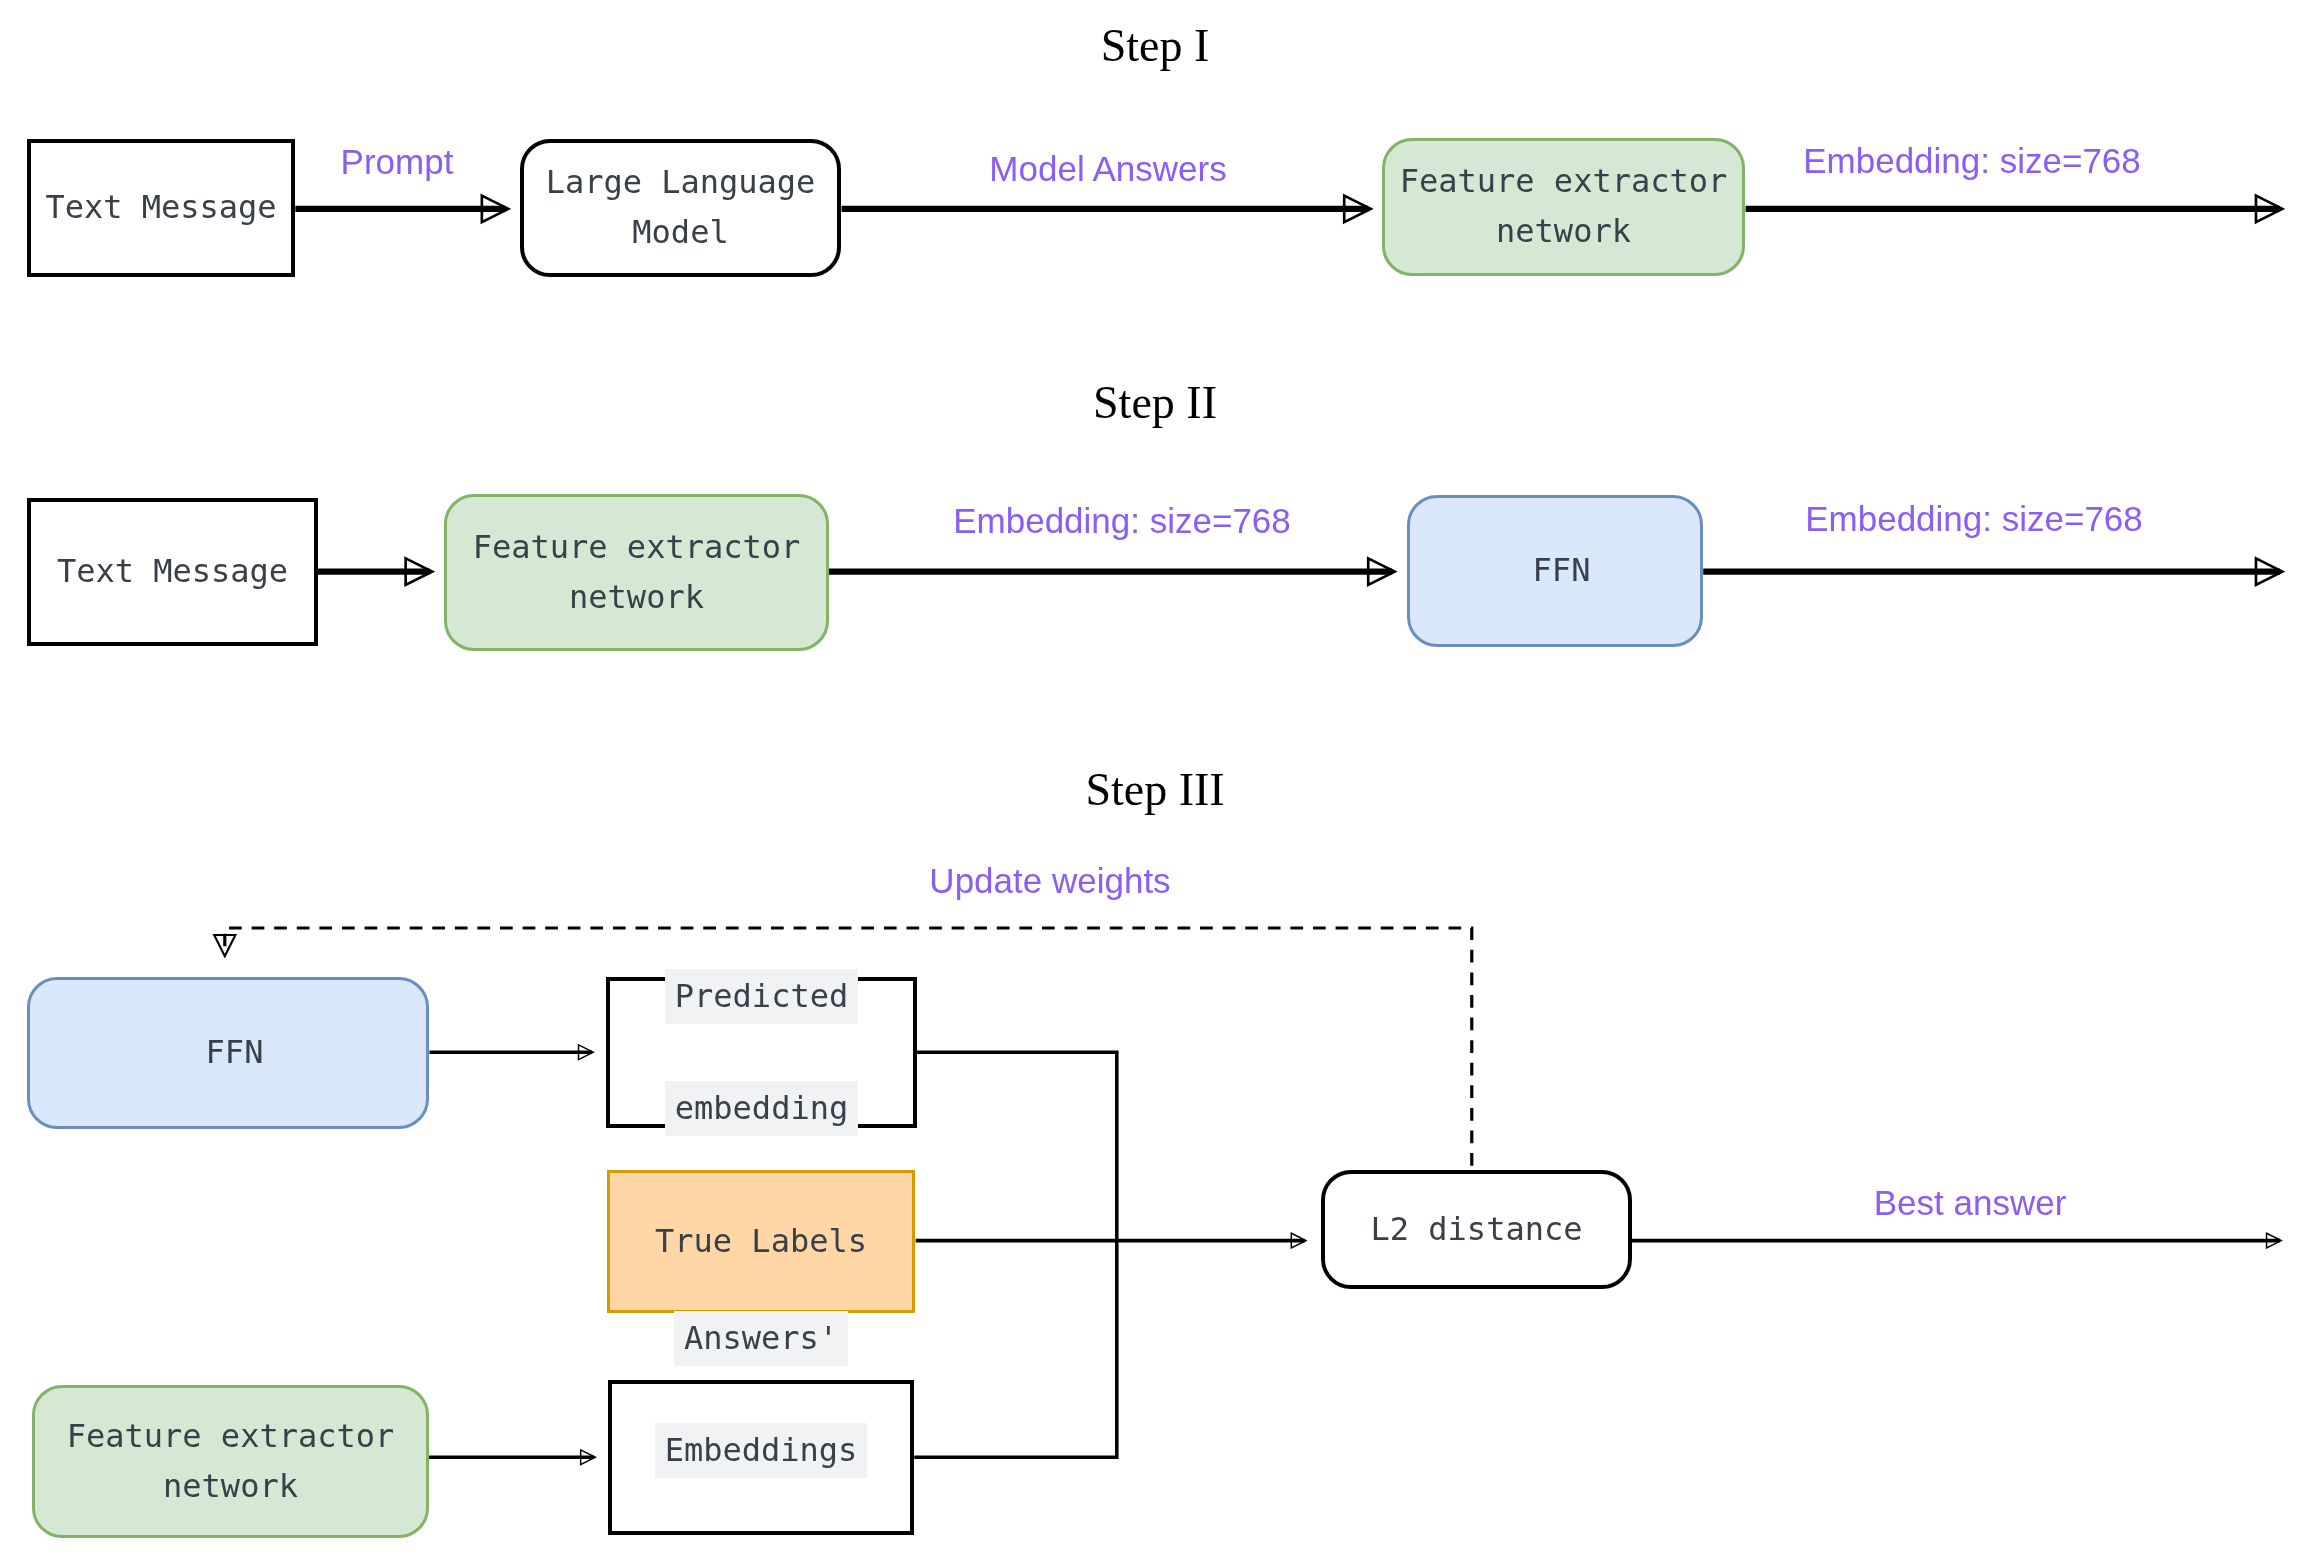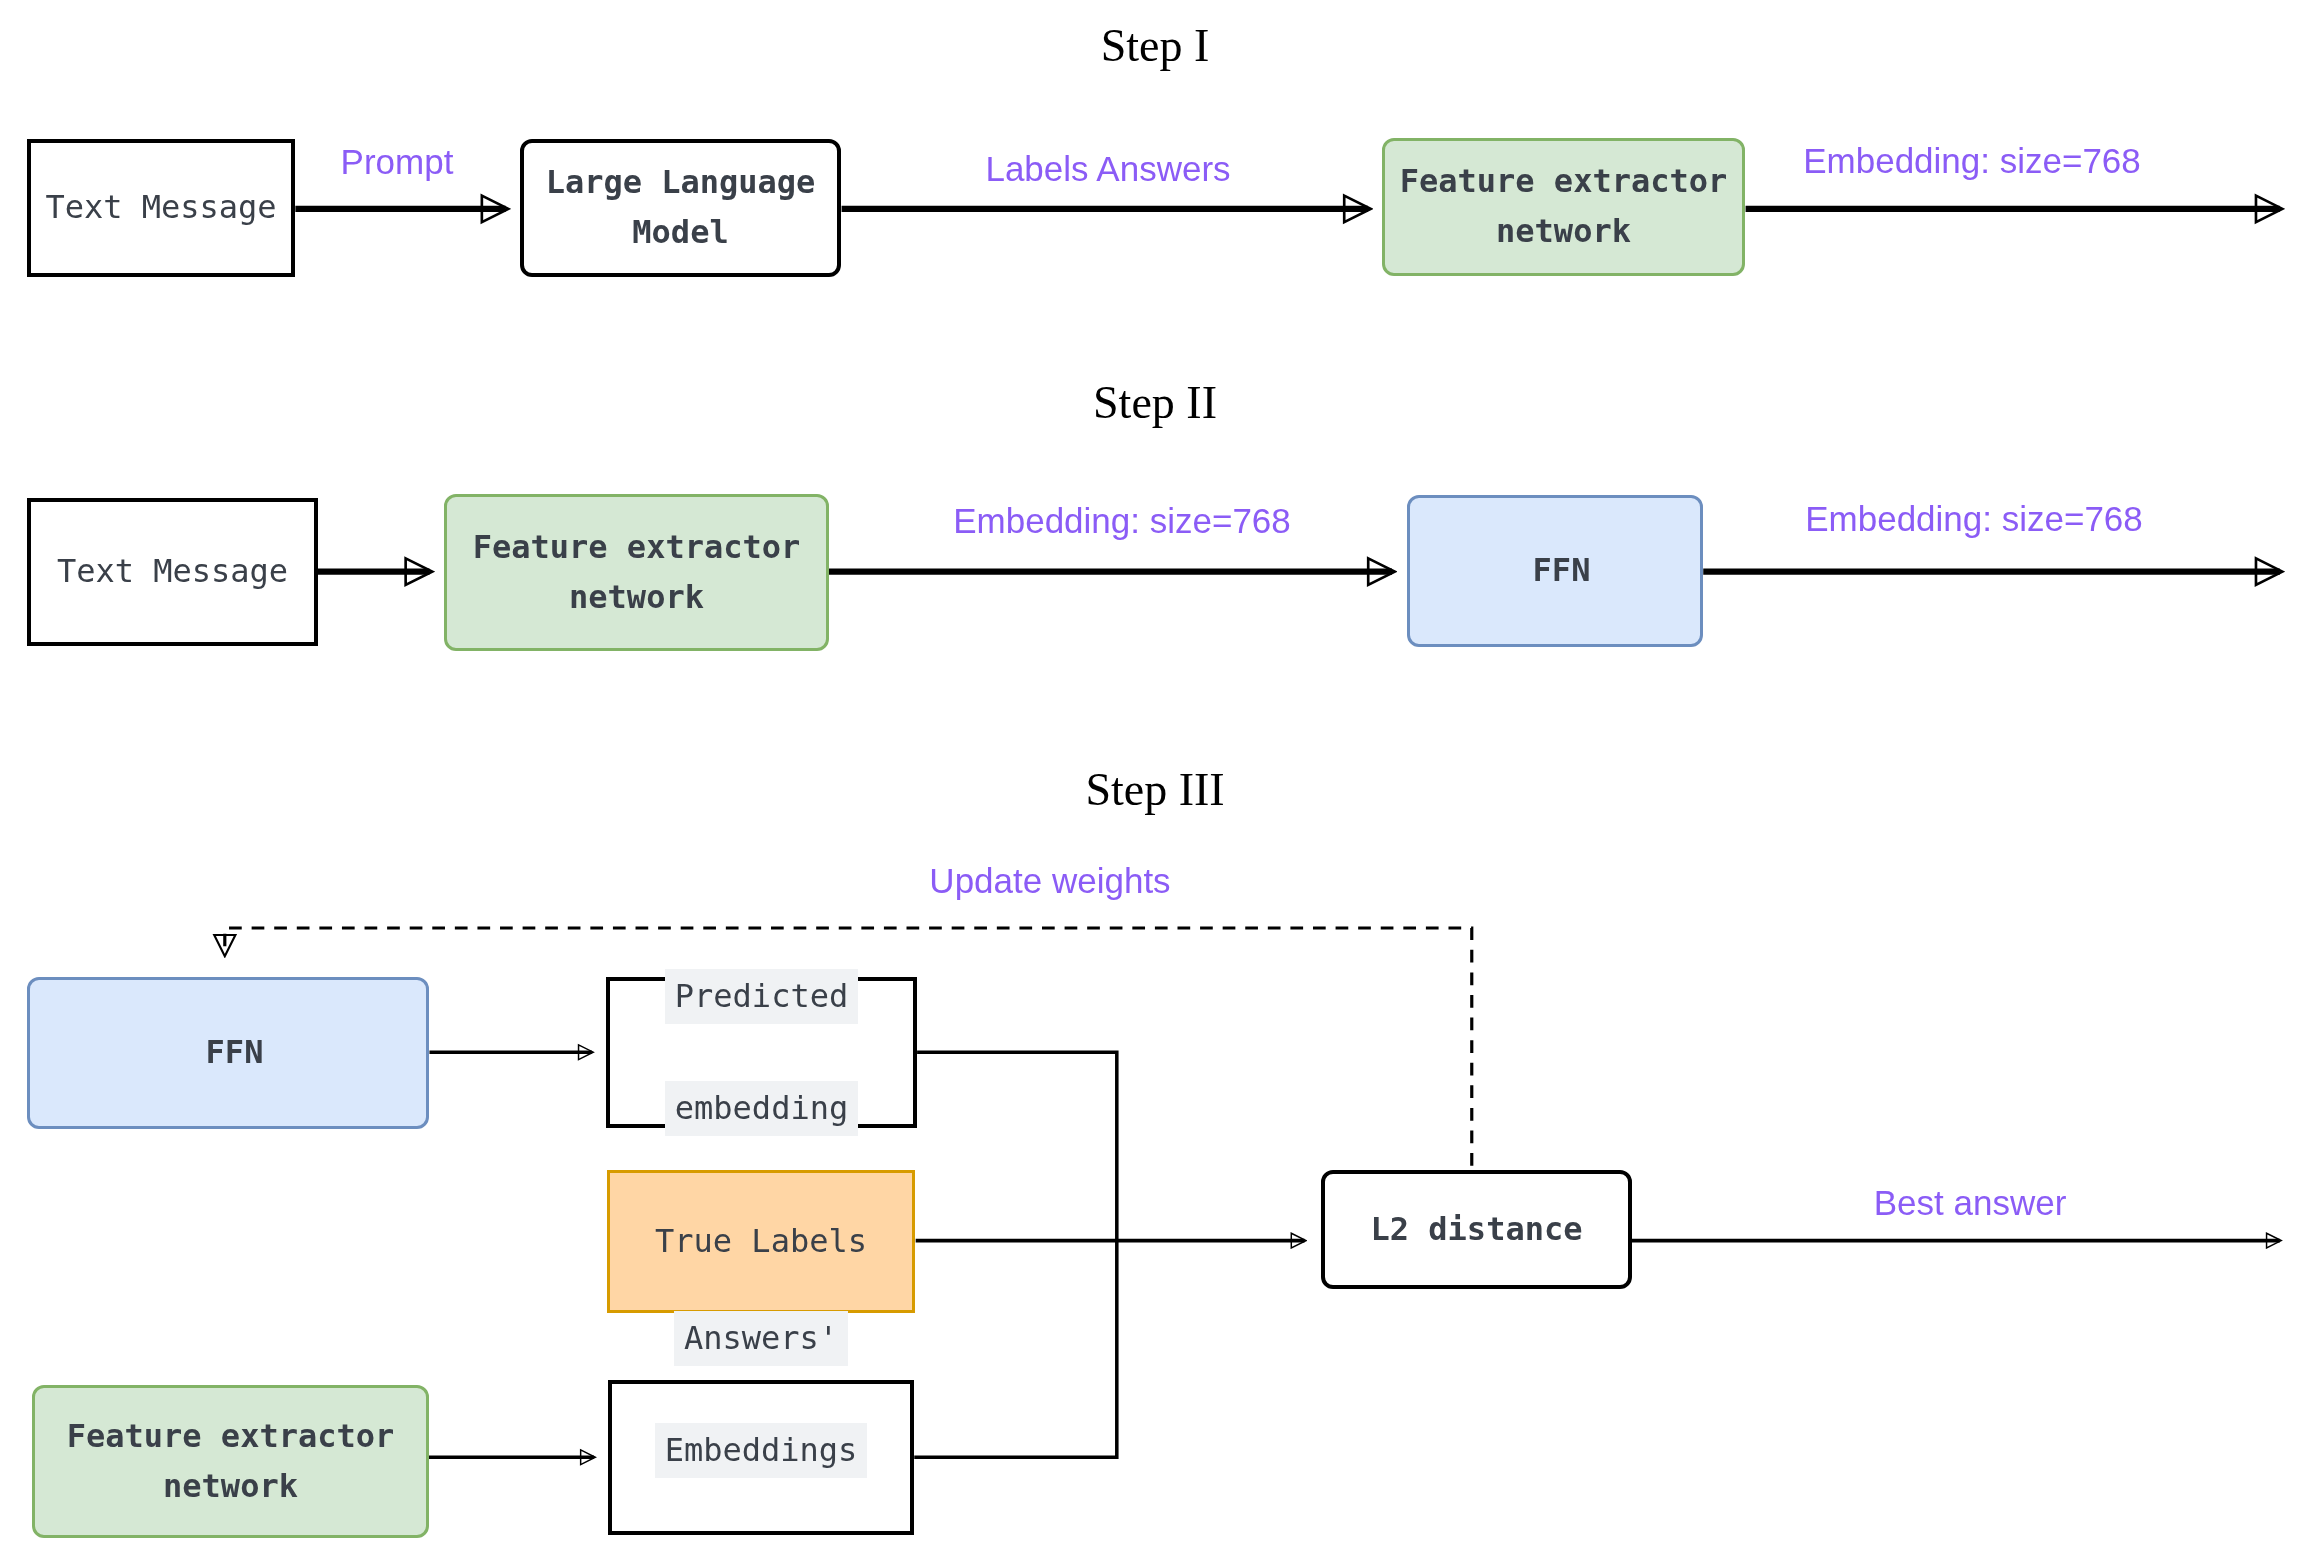--- a/index.html
+++ b/index.html
@@ -18,21 +18,21 @@
   .edge-thin{stroke-width:5px;}
   .edge-dashed{stroke-width:4.5px;stroke-dasharray:18 14;}
 
   .step-title{position:absolute;transform:translate(-50%,-50%);z-index:2;
     font-family:"Liberation Serif",serif;font-size:46px;color:#000;white-space:nowrap;}
 
   .node{position:absolute;z-index:3;display:flex;align-items:center;justify-content:center;
     box-sizing:border-box;background:#fff;border:4.2px solid var(--line);
     font-family:"DejaVu Sans Mono",monospace;font-size:32px;line-height:1.55;
     color:var(--node-text);text-align:center;white-space:pre-line;}
-  .node.round{border-radius:12px;font-weight:bold;}
+  .node.round{border-radius:30px;}
   .node.green{background:var(--green-fill);border:3.5px solid var(--green-border);}
   .node.blue{background:var(--blue-fill);border:3.5px solid var(--blue-border);padding-left:13px;}
   .node.orange{background:var(--orange-fill);border:3.5px solid var(--orange-border);}
   .node .strip{display:block;width:fit-content;margin:3.5px auto;background:var(--highlight);
     padding:2.8px 10px;white-space:nowrap;}
   .strips{display:block;}
 
   .edge-label{position:absolute;transform:translate(-50%,-50%);z-index:2;
     font-size:35px;color:#8b5cf6;white-space:nowrap;}
 </style>
@@ -95,21 +95,21 @@
 network</div>
   <div class="node" style="left:608px;top:1380px;width:306px;height:155px;align-items:flex-end;">
     <span class="strips">
       <span class="strip">Answers'</span>
       <span class="strip">Embeddings</span>
     </span>
   </div>
   <div class="node round" style="left:1321px;top:1170px;width:311px;height:119px;">L2 distance</div>
 
   <div class="edge-label" style="left:397px;top:162px;">Prompt</div>
-  <div class="edge-label" style="left:1108px;top:169px;">Labels Answers</div>
+  <div class="edge-label" style="left:1108px;top:169px;">Model Answers</div>
   <div class="edge-label" style="left:1972px;top:161px;">Embedding: size=768</div>
   <div class="edge-label" style="left:1122px;top:521px;">Embedding: size=768</div>
   <div class="edge-label" style="left:1974px;top:519px;">Embedding: size=768</div>
   <div class="edge-label" style="left:1050px;top:881px;">Update weights</div>
   <div class="edge-label" style="left:1970px;top:1203px;">Best answer</div>
 
 </div>
 
 
 </body></html>

